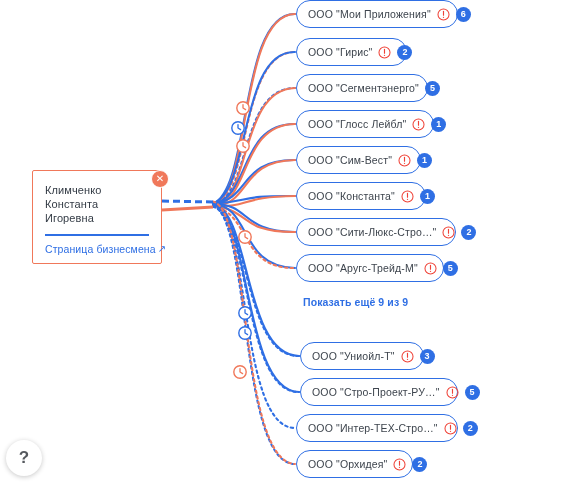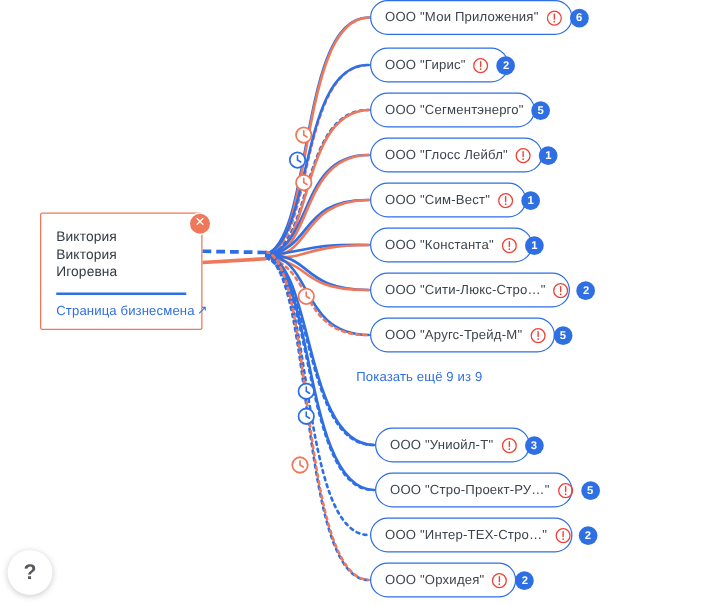--- a/index.html
+++ b/index.html
@@ -102,23 +102,23 @@
     line-height:15px;
     text-align:center;
     flex:0 0 auto;
     padding:0 1px;
     box-sizing:border-box;
   }
 
   
   .show-more{
     position:absolute;
-    left:285px;top:296px;
+    left:303px;top:296px;
     font-size:10.5px;
-    font-weight:normal;
+    font-weight:bold;
     color:#2F6FE4;
     cursor:pointer;
     letter-spacing:0.1px;
     white-space:nowrap;
   }
 
   
   .help-fab{
     position:absolute;
     left:6px;bottom:8px;
@@ -187,21 +187,21 @@
         <path d="M 245 329.6 L 245 333 L 247.6 334.6" fill="none" stroke="#2F6FE4" stroke-width="1.3" stroke-linecap="round" stroke-linejoin="round"></path>
       </g>
       <g>
         <circle cx="240" cy="372" r="6.2" fill="#ffffff" stroke="#F0785A" stroke-width="1.4"></circle>
         <path d="M 240 368.6 L 240 372 L 242.6 373.6" fill="none" stroke="#F0785A" stroke-width="1.3" stroke-linecap="round" stroke-linejoin="round"></path>
       </g>
     </svg>
 
   <div class="person-card">
     <div class="card-close">✕</div>
-    <div class="person-name">Виктория Виктория Игоревна</div>
+    <div class="person-name">Климченко Константа Игоревна</div>
     <div class="person-divider"></div>
     <a class="person-link" href="#"><span>Страница бизнесмена</span><span class="arrow">↗</span></a>
   </div>
 
   <div class="show-more">Показать ещё 9 из 9</div>
 
   <div id="node-layer">
       <div class="node" style="left: 296px; top: 0px; width: 162px;">
         <span class="node-label">ООО "Мои Приложения"</span>
         <svg class="warn-icon" viewBox="0 0 24 24">

